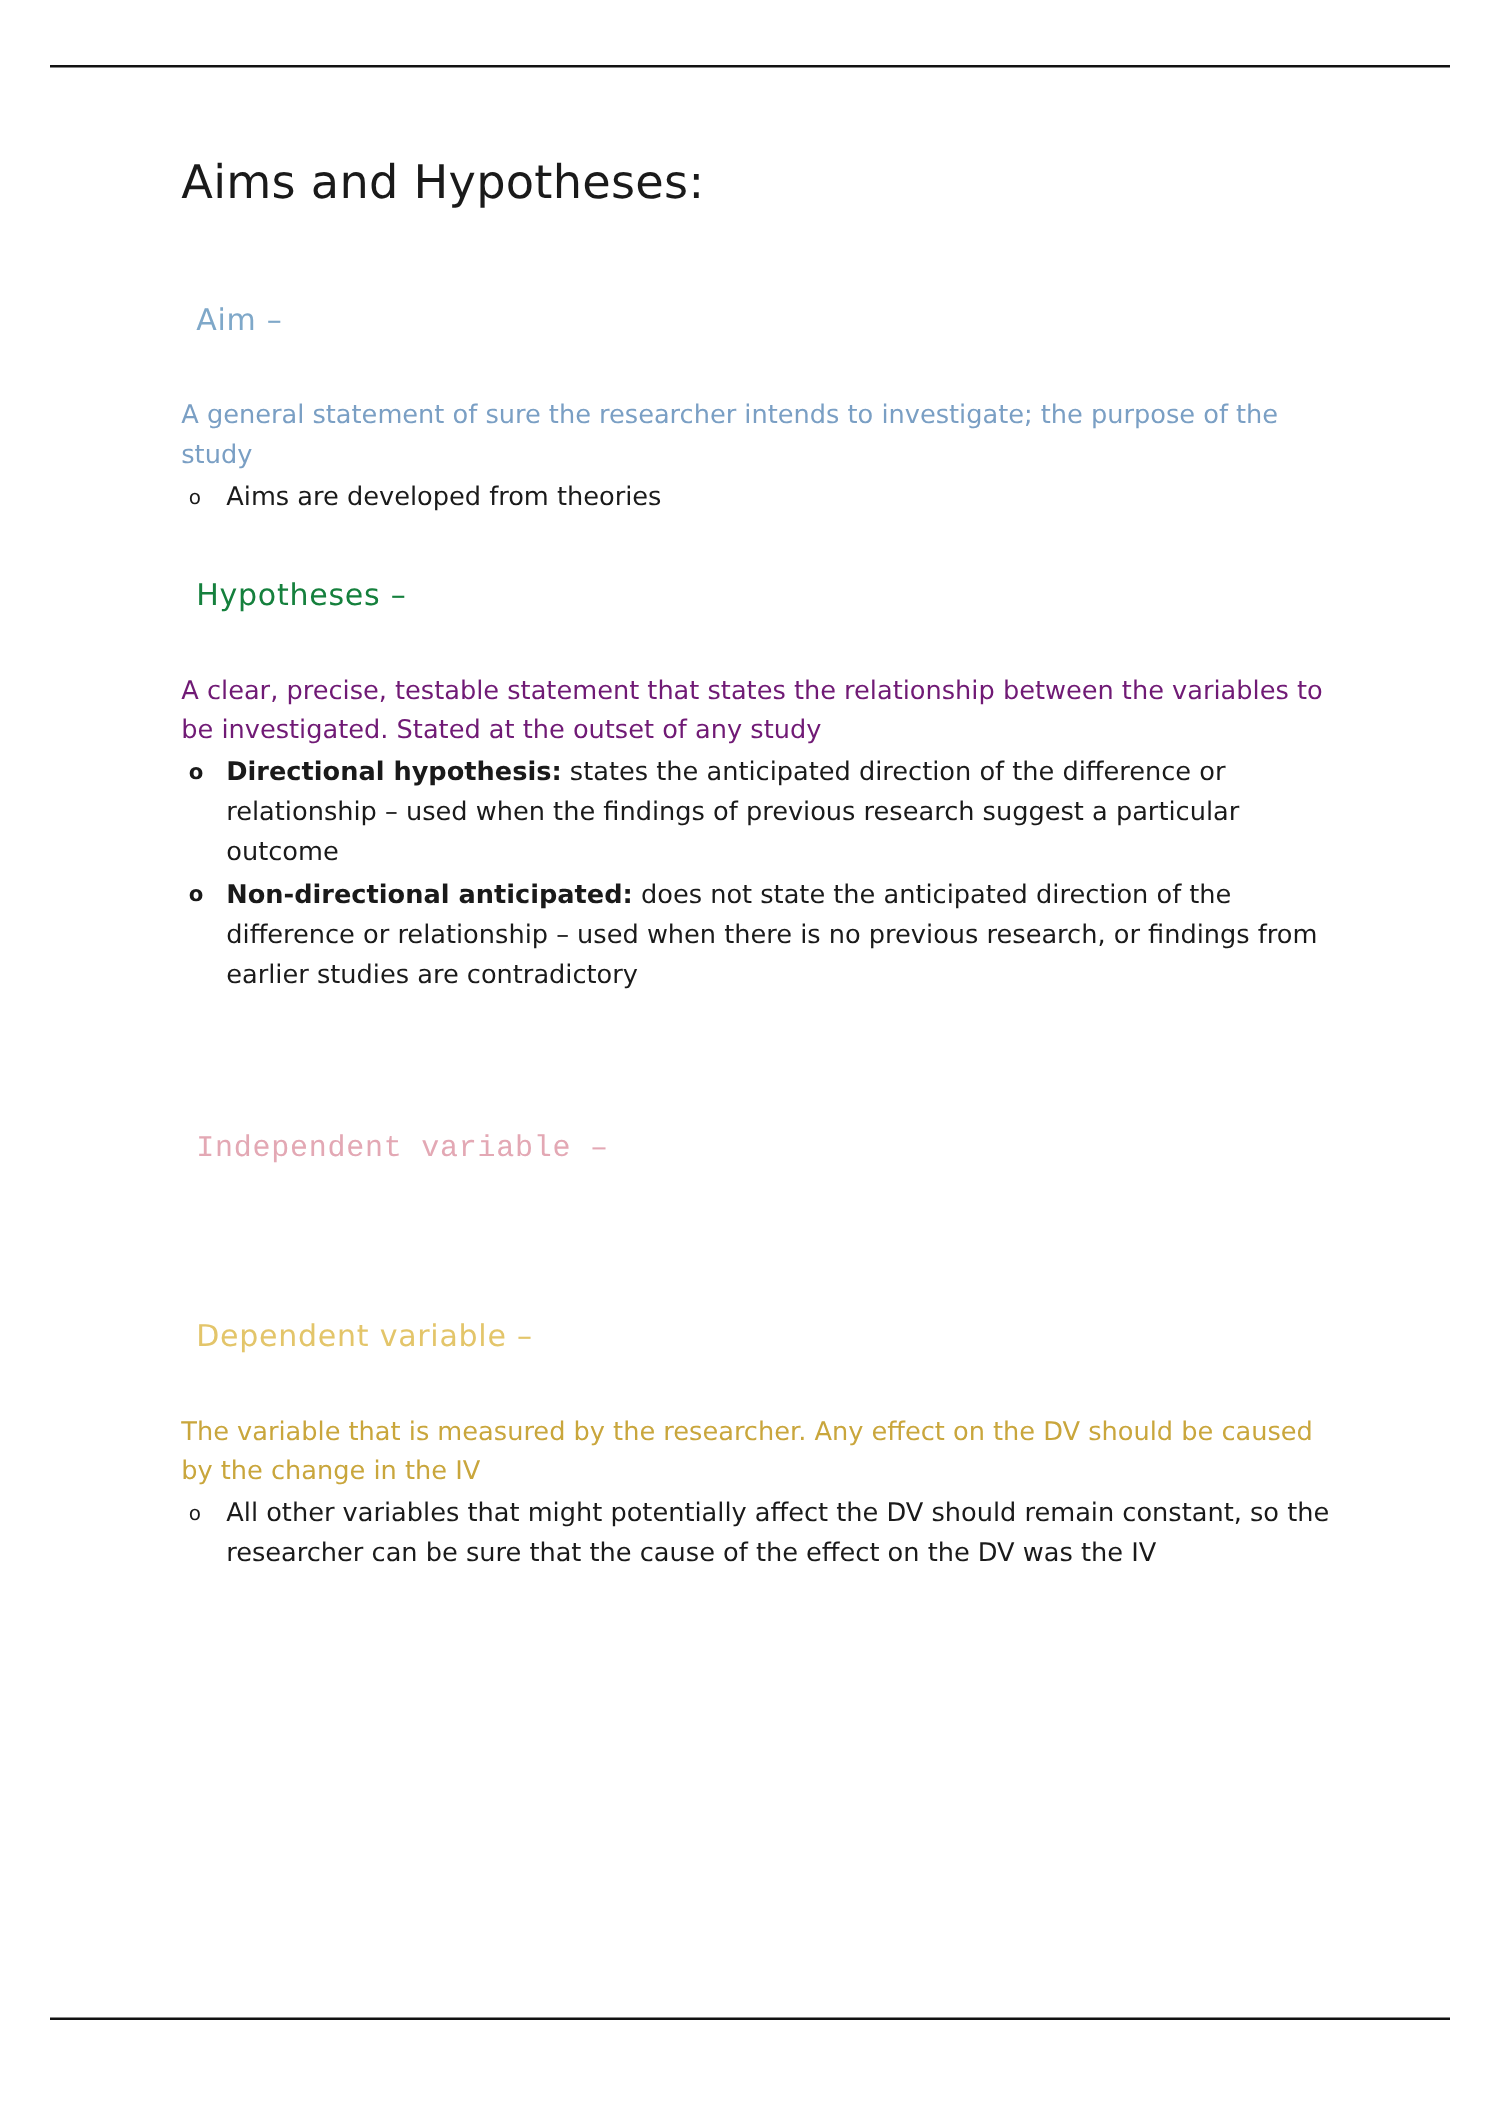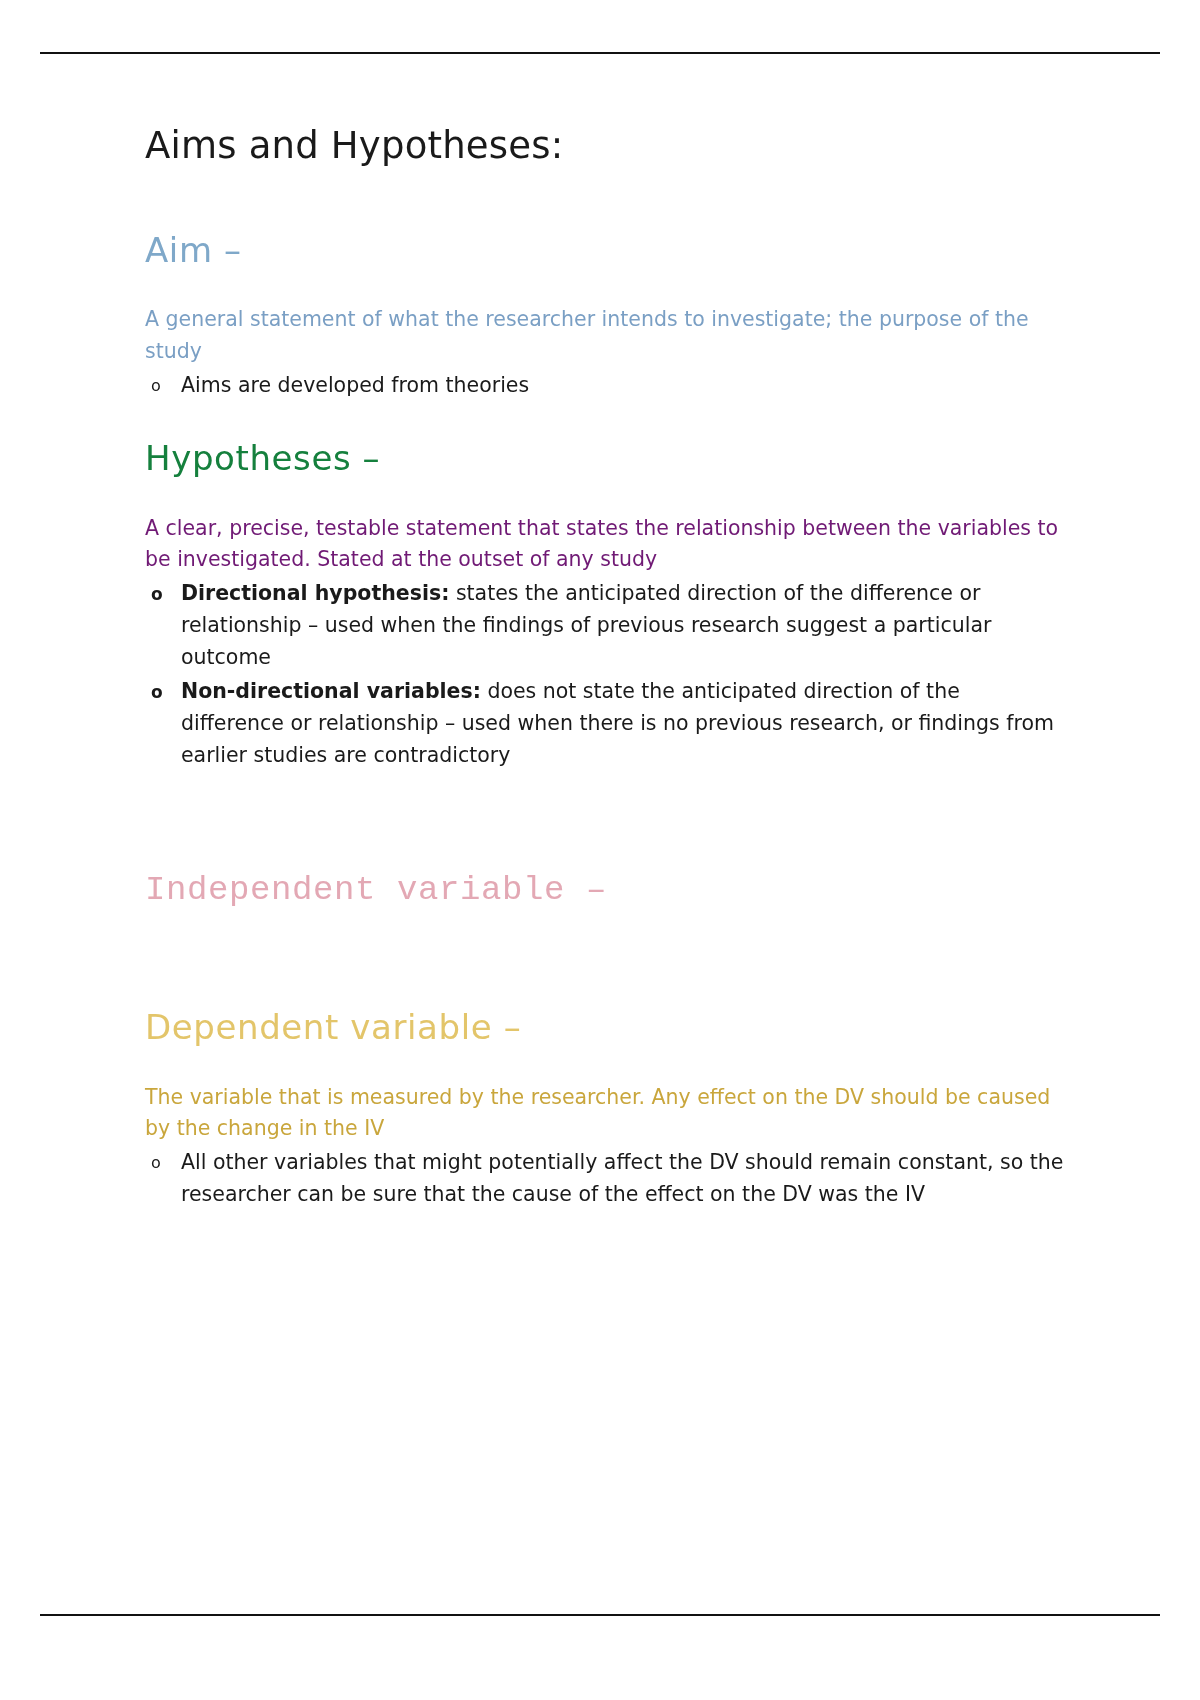--- a/index.html
+++ b/index.html
@@ -43,23 +43,23 @@
   h1.doc-h1 {
     font-size: 37px;
     font-weight: 400;
     color: #1a1a1a;
     margin: 0 0 0 0;
     line-height: 1.15;
     letter-spacing: 0.2px;
   }
 
   h2.doc-h2 {
-    font-size: 34px;
+    font-size: 24px;
     font-weight: 400;
-    margin: 0;
+    margin: 12px;
     line-height: 1.2;
     letter-spacing: 0.6px;
   }
 
   p.doc-p {
     font-size: 20.5px;
     font-weight: 400;
     margin: 0;
     line-height: 1.55;
   }
@@ -113,21 +113,21 @@
   <div class="content">
 
     <h1 class="doc-h1 c-black">Aims and Hypotheses:</h1>
 
     <div class="spacer-lg"></div>
 
     <h2 class="doc-h2 c-aim-head">Aim –</h2>
 
     <div class="spacer-md"></div>
 
-    <p class="doc-p c-aim-body">A general statement of what the researcher intends to investigate; the purpose of the study</p>
+    <p class="doc-p c-aim-body">A general statement of sure the researcher intends to investigate; the purpose of the study</p>
 
     <ul class="bullets">
       <li>
         <span class="marker">o</span>
         <span>Aims are developed from theories</span>
       </li>
     </ul>
 
     <div class="spacer-md"></div>
 
@@ -137,21 +137,21 @@
 
     <p class="doc-p c-hyp-body">A clear, precise, testable statement that states the relationship between the variables to be investigated. Stated at the outset of any study</p>
 
     <ul class="bullets">
       <li class="bold-lead">
         <span class="marker">o</span>
         <span class="lead-bold">Directional hypothesis:</span><span> states the anticipated direction of the difference or relationship – used when the findings of previous research suggest a particular outcome</span>
       </li>
       <li class="bold-lead">
         <span class="marker">o</span>
-        <span class="lead-bold">Non-directional variables:</span><span> does not state the anticipated direction of the difference or relationship – used when there is no previous research, or findings from earlier studies are contradictory</span>
+        <span class="lead-bold">Non-directional anticipated:</span><span> does not state the anticipated direction of the difference or relationship – used when there is no previous research, or findings from earlier studies are contradictory</span>
       </li>
     </ul>
 
     <div class="spacer-md"></div>
 
 
     <div class="spacer-lg"></div>
 
     <h2 class="doc-h2 c-iv-head">Independent variable –</h2>
 

